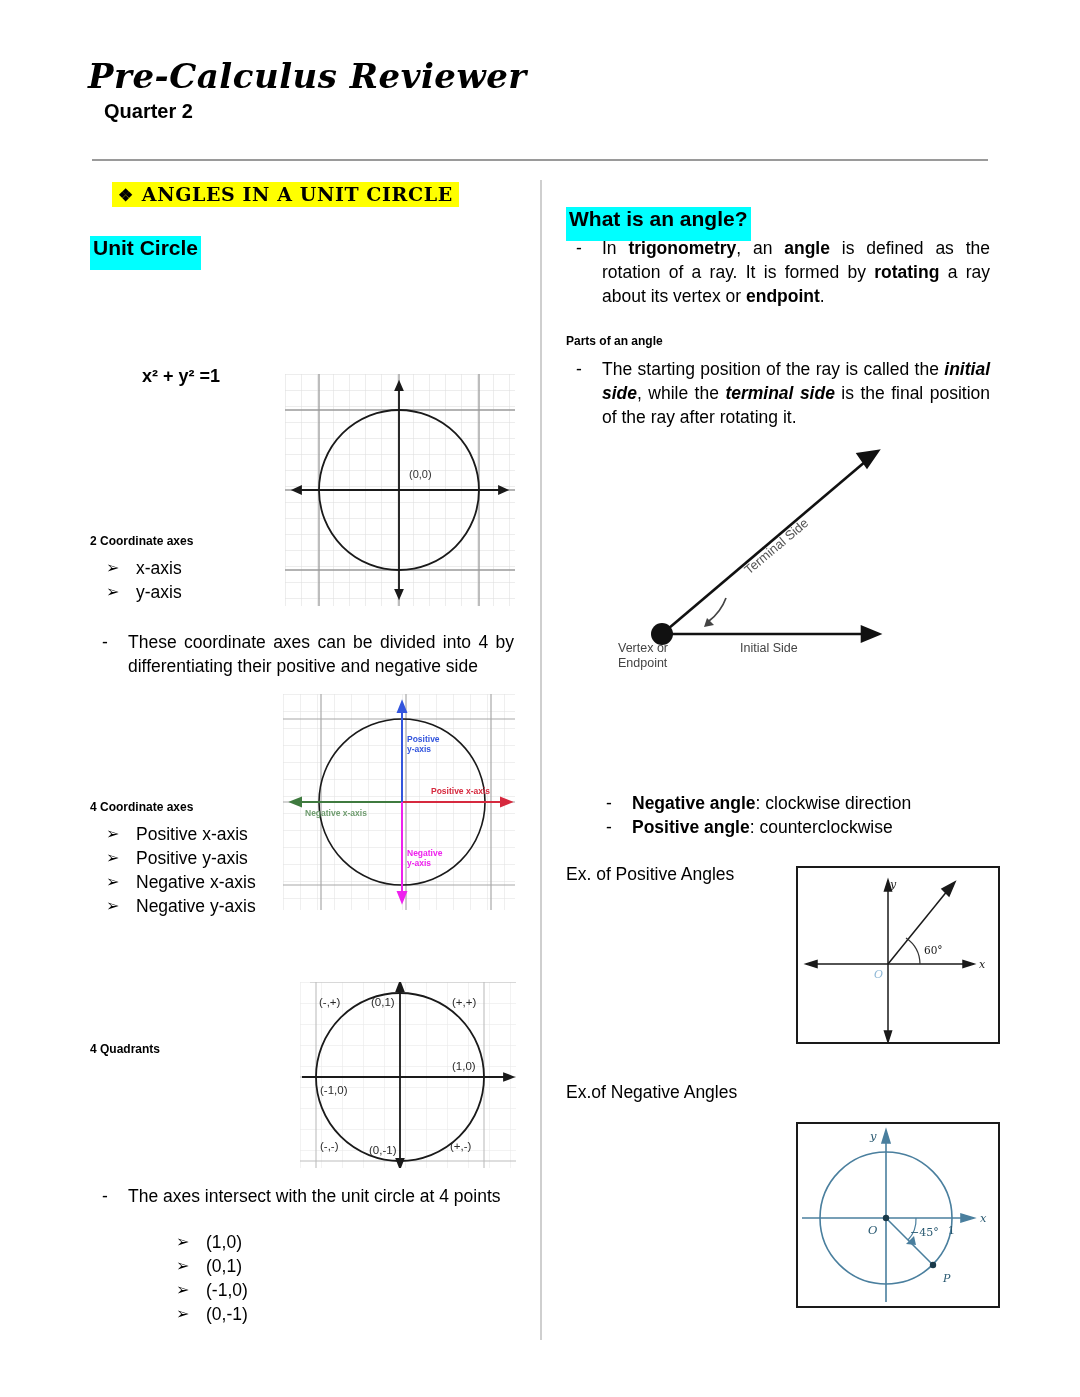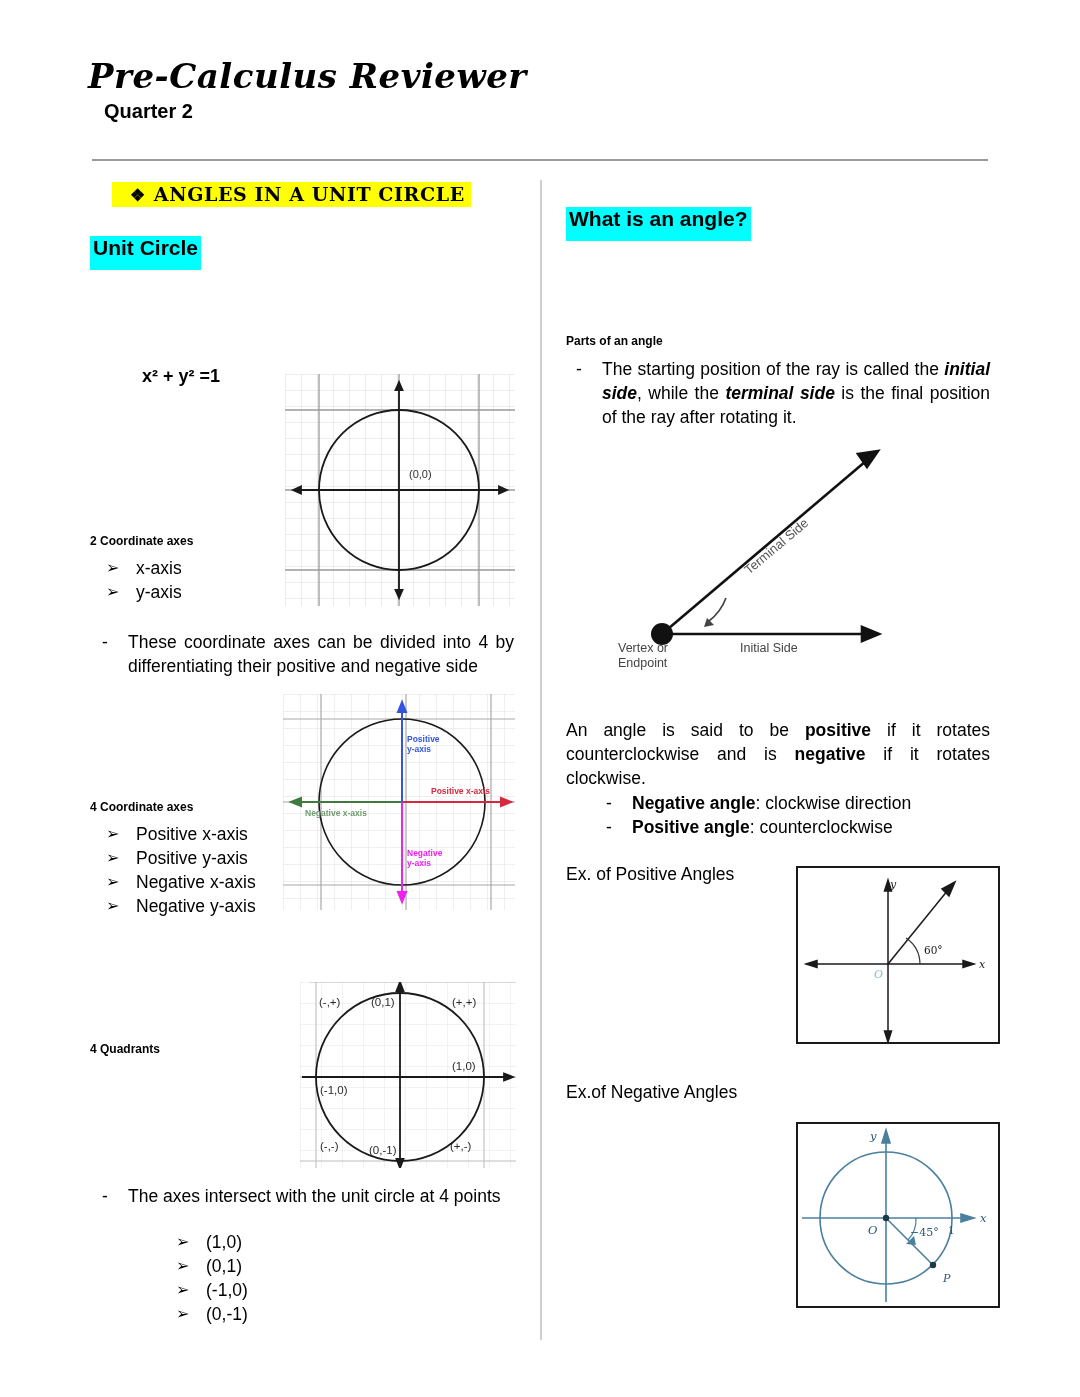--- a/index.html
+++ b/index.html
@@ -54,21 +54,21 @@
     left: 540px;
     top: 180px;
     width: 2px;
     height: 1160px;
     background: #cfcfcf;
   }
 
   
   .hl-yellow {
     background: #ffff00;
-    padding: 1px 6px 2px 18px;
+    padding: 1px 6px 2px 6px;
   }
   .hl-cyan {
     background: #00ffff;
     padding: 0 3px 11px 3px;
   }
   .section-banner {
     position: absolute;
     left: 112px;
     top: 183px;
     font-family: "DejaVu Serif", serif;
@@ -332,20 +332,25 @@
       <li>(0,1)</li>
       <li>(-1,0)</li>
       <li>(0,-1)</li>
     </ul>
   </div>
 
   <div class="h-cyan" style="left:566px; top:207px;">
     <span class="hl-cyan">What is an angle?</span>
   </div>
 
+  <div class="body-text" style="left:566px; top:236px; width:424px;">
+    <ul class="dashlist">
+      <li>In <b>trigonometry</b>, an <b>angle</b> is defined as the rotation of a ray. It is formed by <b>rotating</b> a ray about its vertex or <b>endpoint</b>.</li>
+    </ul>
+  </div>
 
   <div class="h-plain" style="left:566px; top:334px;">Parts of an angle</div>
 
   <div class="body-text" style="left:566px; top:357px; width:424px;">
     <ul class="dashlist">
       <li>The starting position of the ray is called the <span class="bi">initial side</span>, while the <span class="bi">terminal side</span> is the final position of the ray after rotating it.</li>
     </ul>
   </div>
 
   <div class="fig" style="left:604px; top:438px;">
@@ -359,23 +364,20 @@
       <circle cx="58" cy="196" r="11" fill="#111"></circle>
       <path d="M 105 183 A 52 52 0 0 0 122 160" fill="none" stroke="#444" stroke-width="1.7"></path>
       <polygon points="103,180 110,187 100,189" fill="#444"></polygon>
       <text transform="translate(145,137) rotate(-40)" font-family="'Liberation Sans', sans-serif" font-size="13" fill="#555">Terminal Side</text>
       <text x="136" y="214" font-family="'Liberation Sans', sans-serif" font-size="12.5" fill="#444">Initial Side</text>
       <text x="14" y="214" font-family="'Liberation Sans', sans-serif" font-size="12.5" fill="#444">Vertex or</text>
       <text x="14" y="229" font-family="'Liberation Sans', sans-serif" font-size="12.5" fill="#444">Endpoint</text>
     </svg>
   </div>
 
-  <div class="body-text" style="left:566px; top:718px; width:424px;">
-    An angle is said to be <b>positive</b> if it rotates counterclockwise and is <b>negative</b> if it rotates clockwise.
-  </div>
 
   <div class="body-text nojust" style="left:596px; top:791px; width:400px;">
     <ul class="dashlist">
       <li><b>Negative angle</b><span>: clockwise direction</span></li>
       <li><b>Positive angle</b><span>: counterclockwise</span></li>
     </ul>
   </div>
 
   <div style="position:absolute; left:566px; top:864px; font-size:17.5px;">Ex. of Positive Angles</div>
 

